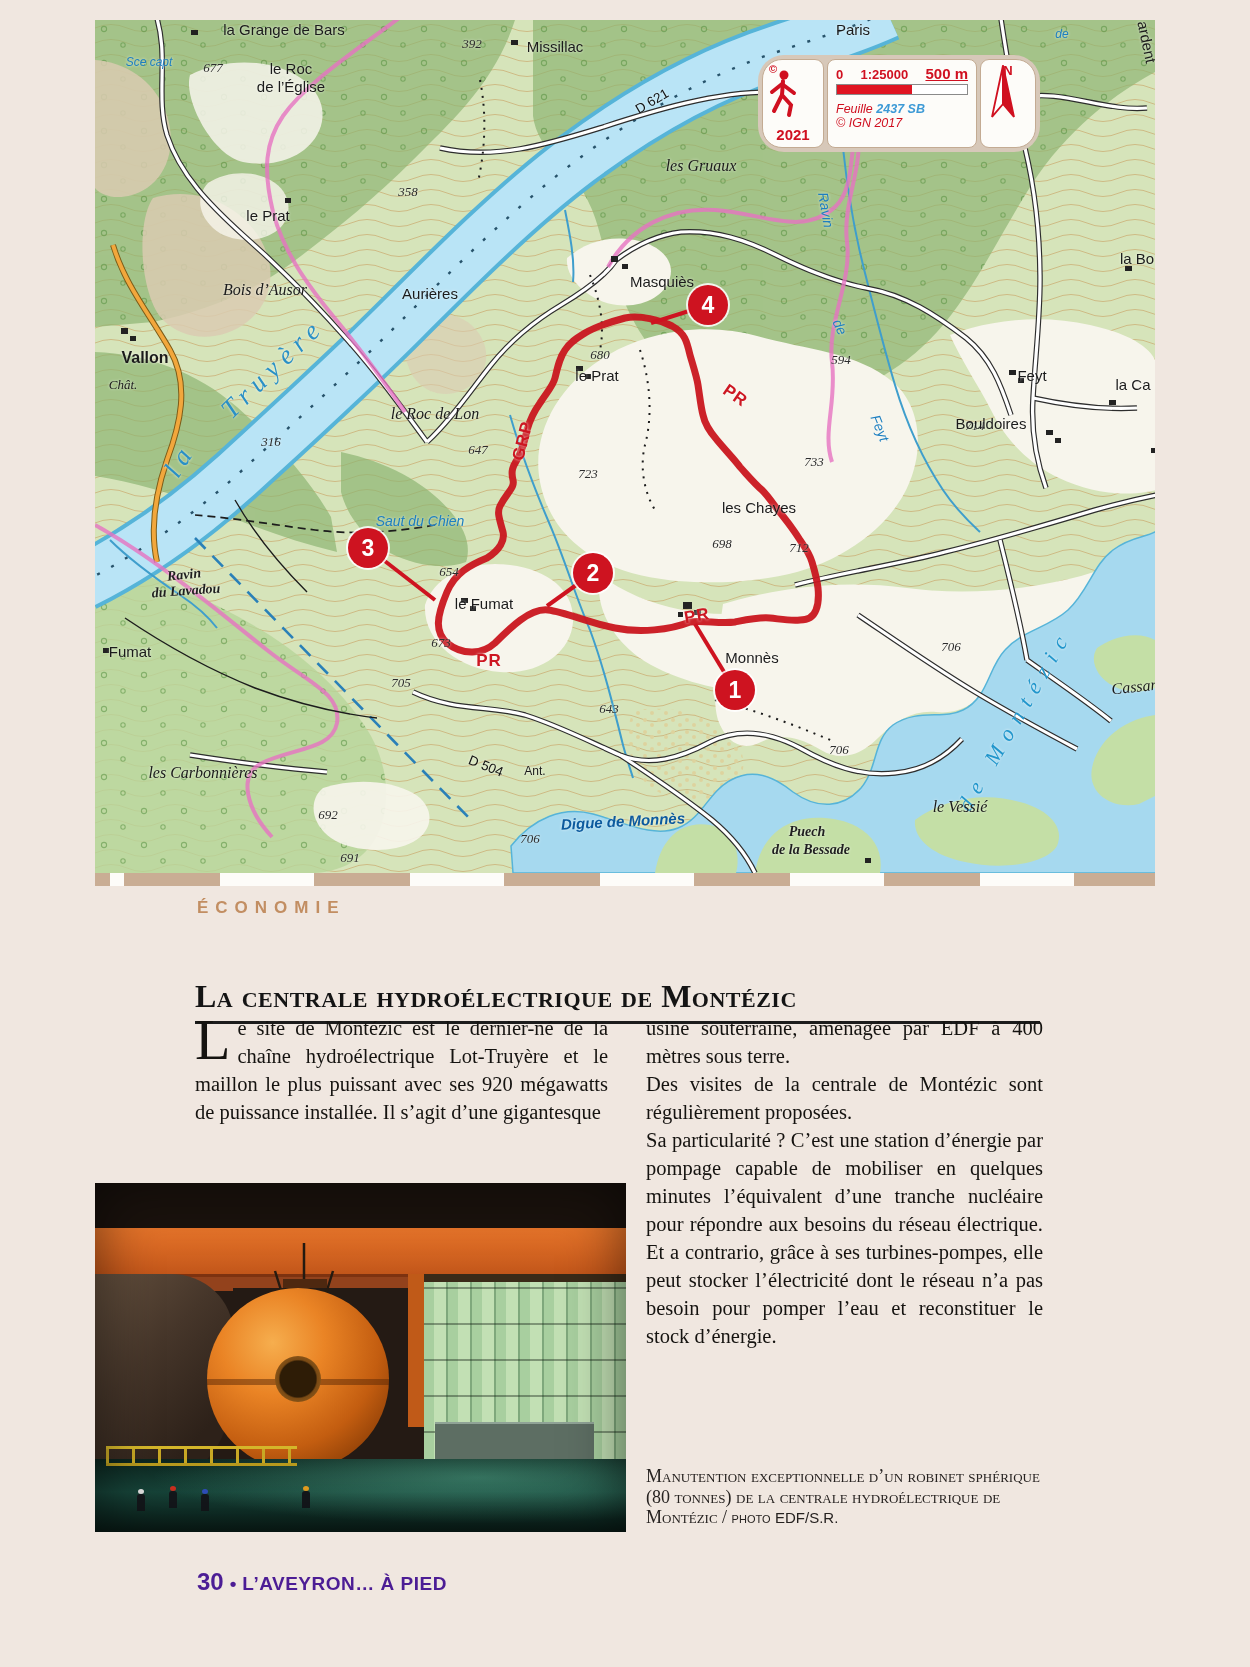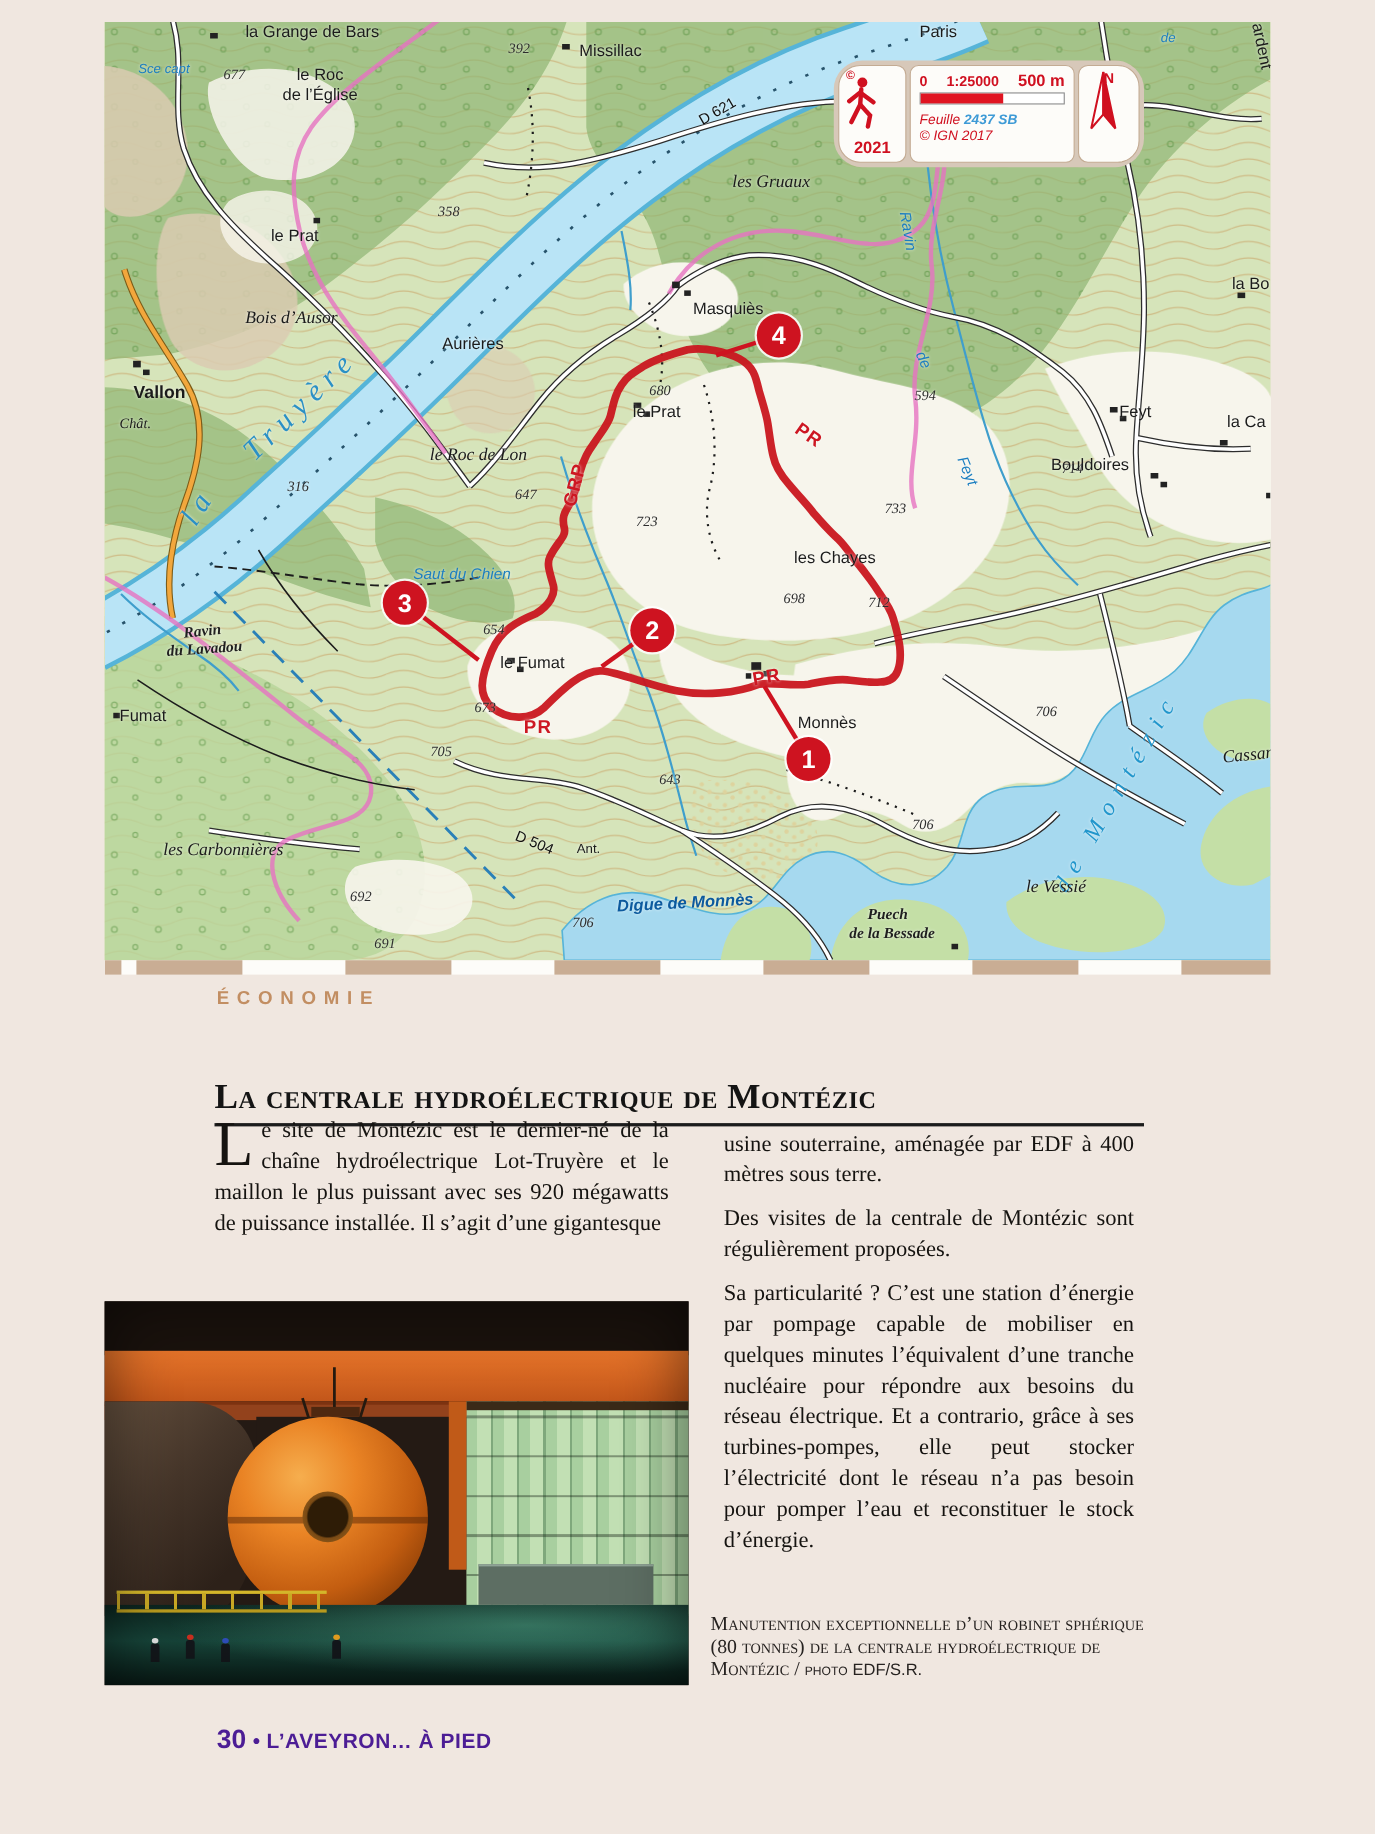--- a/index.html
+++ b/index.html
@@ -31,40 +31,40 @@
   #cartouche{position:absolute;left:663px;top:35px;width:282px;height:97px;background:#d7c8b9;
       border-radius:26px;display:flex;gap:3px;padding:4px;box-sizing:border-box;}
   .cart-box{background:#fdfcf9;border:1px solid #c3ab93;position:relative;box-sizing:border-box;}
   .cart-man{width:62px;border-radius:20px 9px 9px 20px;text-align:center;}
   .cart-scale{flex:1;border-radius:8px;padding:5px 8px 0 8px;}
   .cart-north{width:56px;border-radius:9px 20px 20px 9px;text-align:center;}
   .cart-copy{position:absolute;left:6px;top:3px;color:#d01020;font:bold 11px "Liberation Sans",sans-serif;}
   .cart-year{position:absolute;left:0;right:0;bottom:4px;color:#d01020;font:bold 15px "Liberation Sans",sans-serif;}
   .scale-row{display:flex;justify-content:space-between;align-items:baseline;color:#d01020;
       font:bold 13px "Liberation Sans",sans-serif;}
-  .scale-dist{font-size:15px;}
+  .scale-dist{font-size:15px;text-decoration:underline;}
   .scale-bar{height:9px;border:1px solid #8a8a8a;background:#fff;margin-top:2px;position:relative;}
   .scale-fill{position:absolute;left:0;top:0;bottom:0;width:58%;background:#e01421;}
   .sheet-row{margin-top:7px;font:italic 12.5px "Liberation Sans",sans-serif;color:#d01020;}
   .sheet-num{color:#3d9ad6;font-weight:bold;}
   .cart-ign{font:italic 12.5px "Liberation Sans",sans-serif;color:#d01020;}
   .north-n{color:#d01020;font:bold 13px "Liberation Sans",sans-serif;display:block;margin-top:3px;}
   #map-strip{position:absolute;left:95px;top:873px;width:1060px;height:13px;
       background:repeating-linear-gradient(90deg,#c9ad94 0 96px,#fdfcf9 96px 190px);background-position:29px 0;}
   
   #kicker{position:absolute;left:197px;top:898px;font:bold 17px "Liberation Sans",sans-serif;
       letter-spacing:7px;color:#c28e62;}
   #title-block{position:absolute;left:195px;top:978px;width:845px;}
   #page-title{font-family:"Liberation Serif",serif;font-variant:small-caps;font-weight:600;
       font-size:32px;letter-spacing:.5px;color:#141414;line-height:36px;}
   #title-rule{border:none;border-top:3px solid #1c1c1c;margin:7px 0 0 0;}
   .bodytext{font-size:20.5px;line-height:28px;text-align:justify;color:#151310;}
   #col1{position:absolute;left:195px;top:1014px;width:413px;}
   #col2{position:absolute;left:646px;top:1014px;width:397px;}
-  #col2 p{margin:12px;}
+  #col2 p{margin:0;}
   .dropcap{float:left;font-size:58px;line-height:46px;padding:3px 7px 0 0;color:#151310;}
   
   #photo{position:absolute;left:95px;top:1183px;width:531px;height:349px;background:#241a14;overflow:hidden;}
   #photo .layer{position:absolute;}
   #photo::after{content:"";position:absolute;inset:0;box-shadow:inset 0 0 60px rgba(0,0,0,.55);}
   .worker{position:absolute;width:8px;height:17px;background:#14181c;border-radius:3px 3px 0 0;}
   .helmet{position:absolute;left:1px;top:-5px;width:6px;height:5px;border-radius:50%;}
   
   #caption{position:absolute;left:646px;top:1466px;width:397px;font-family:"Liberation Serif",serif;
       font-variant:small-caps;font-size:18px;line-height:20.5px;color:#262220;text-align:left;}
@@ -242,21 +242,21 @@
       <div class="mlbl place" style="left: 460px; top: 26px; transform: translate(-50%, -50%) rotate(0deg);">Missillac</div>
       <div class="mlbl place" style="left: 758px; top: 9px; transform: translate(-50%, -50%) rotate(0deg);">Paris</div>
       <div class="mlbl place" style="left: 1052px; top: 22px; transform: translate(-50%, -50%) rotate(78deg);">ardent</div>
       <div class="mlbl water-sm" style="left: 967px; top: 14px; transform: translate(-50%, -50%) rotate(0deg);">de</div>
       <div class="mlbl water-sm" style="left: 54px; top: 42px; transform: translate(-50%, -50%) rotate(0deg);">Sce capt</div>
       <div class="mlbl elev" style="left: 118px; top: 48px; transform: translate(-50%, -50%) rotate(0deg);">677</div>
       <div class="mlbl elev" style="left: 377px; top: 24px; transform: translate(-50%, -50%) rotate(0deg);">392</div>
       <div class="mlbl place" style="left: 173px; top: 195px; transform: translate(-50%, -50%) rotate(0deg);">le Prat</div>
       <div class="mlbl elev" style="left: 313px; top: 172px; transform: translate(-50%, -50%) rotate(0deg);">358</div>
       <div class="mlbl nature-lg" style="left: 170px; top: 270px; transform: translate(-50%, -50%) rotate(0deg);">Bois d’Ausor</div>
-      <div class="mlbl place" style="left: 335px; top: 273px; transform: translate(-50%, -50%) rotate(0deg); margin-top: 20px;">Aurières</div>
+      <div class="mlbl place" style="left: 335px; top: 273px; transform: translate(-50%, -50%) rotate(0deg);">Aurières</div>
       <div class="mlbl place-bold" style="left: 50px; top: 338px; transform: translate(-50%, -50%) rotate(0deg);">Vallon</div>
       <div class="mlbl nature" style="left: 28px; top: 365px; transform: translate(-50%, -50%) rotate(0deg);">Chât.</div>
       <div class="mlbl water-lg" style="left: 85px; top: 440px; transform: translate(-50%, -50%) rotate(-58deg);">la</div>
       <div class="mlbl water-lg" style="left: 178px; top: 348px; transform: translate(-50%, -50%) rotate(-44deg);">Truyère</div>
       <div class="mlbl nature-lg" style="left: 340px; top: 394px; transform: translate(-50%, -50%) rotate(0deg);">le Roc de Lon</div>
       <div class="mlbl elev" style="left: 176px; top: 422px; transform: translate(-50%, -50%) rotate(0deg);">316</div>
       <div class="mlbl nature-lg" style="left: 606px; top: 146px; transform: translate(-50%, -50%) rotate(0deg);">les Gruaux</div>
       <div class="mlbl road" style="left: 557px; top: 81px; transform: translate(-50%, -50%) rotate(-30deg);">D 621</div>
       <div class="mlbl elev" style="left: 705px; top: 85px; transform: translate(-50%, -50%) rotate(0deg);">37</div>
       <div class="mlbl water" style="left: 731px; top: 190px; transform: translate(-50%, -50%) rotate(80deg);">Ravin</div>

